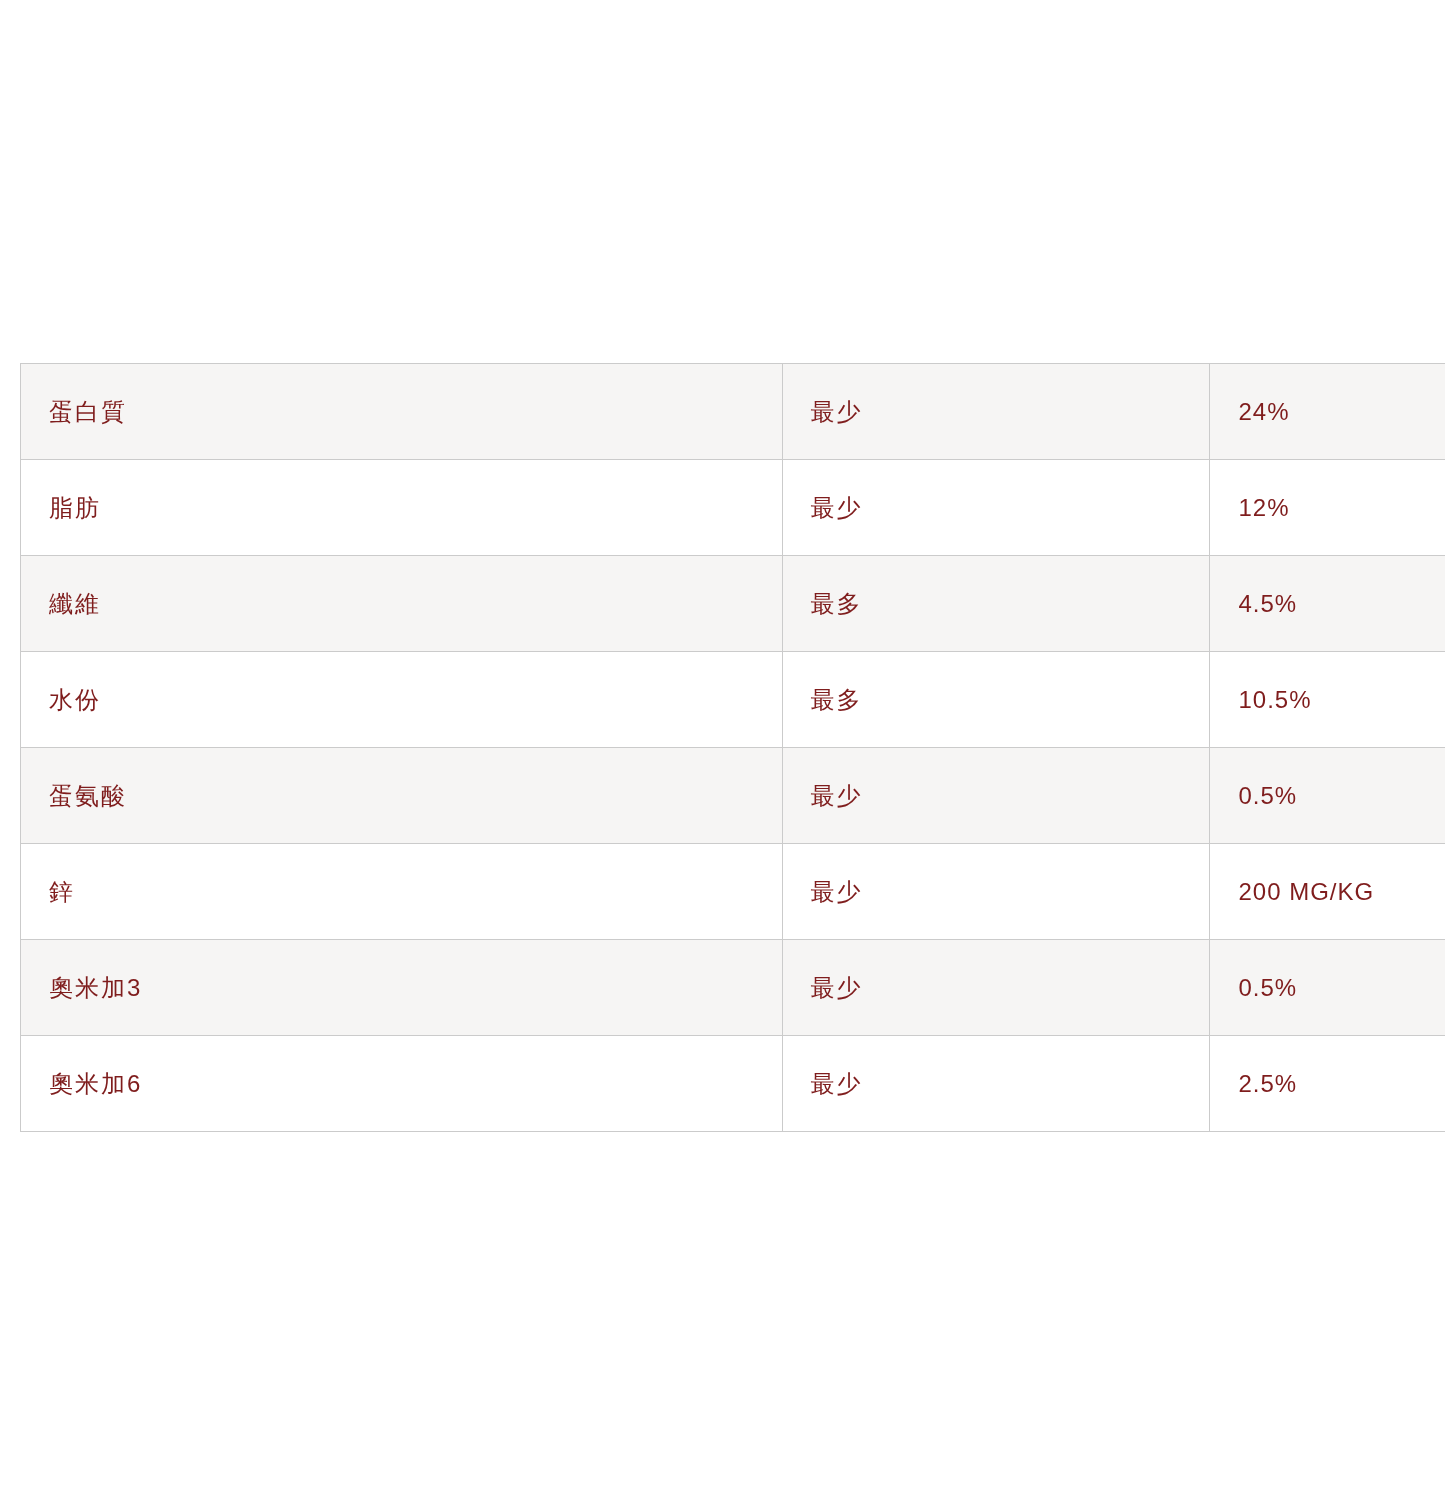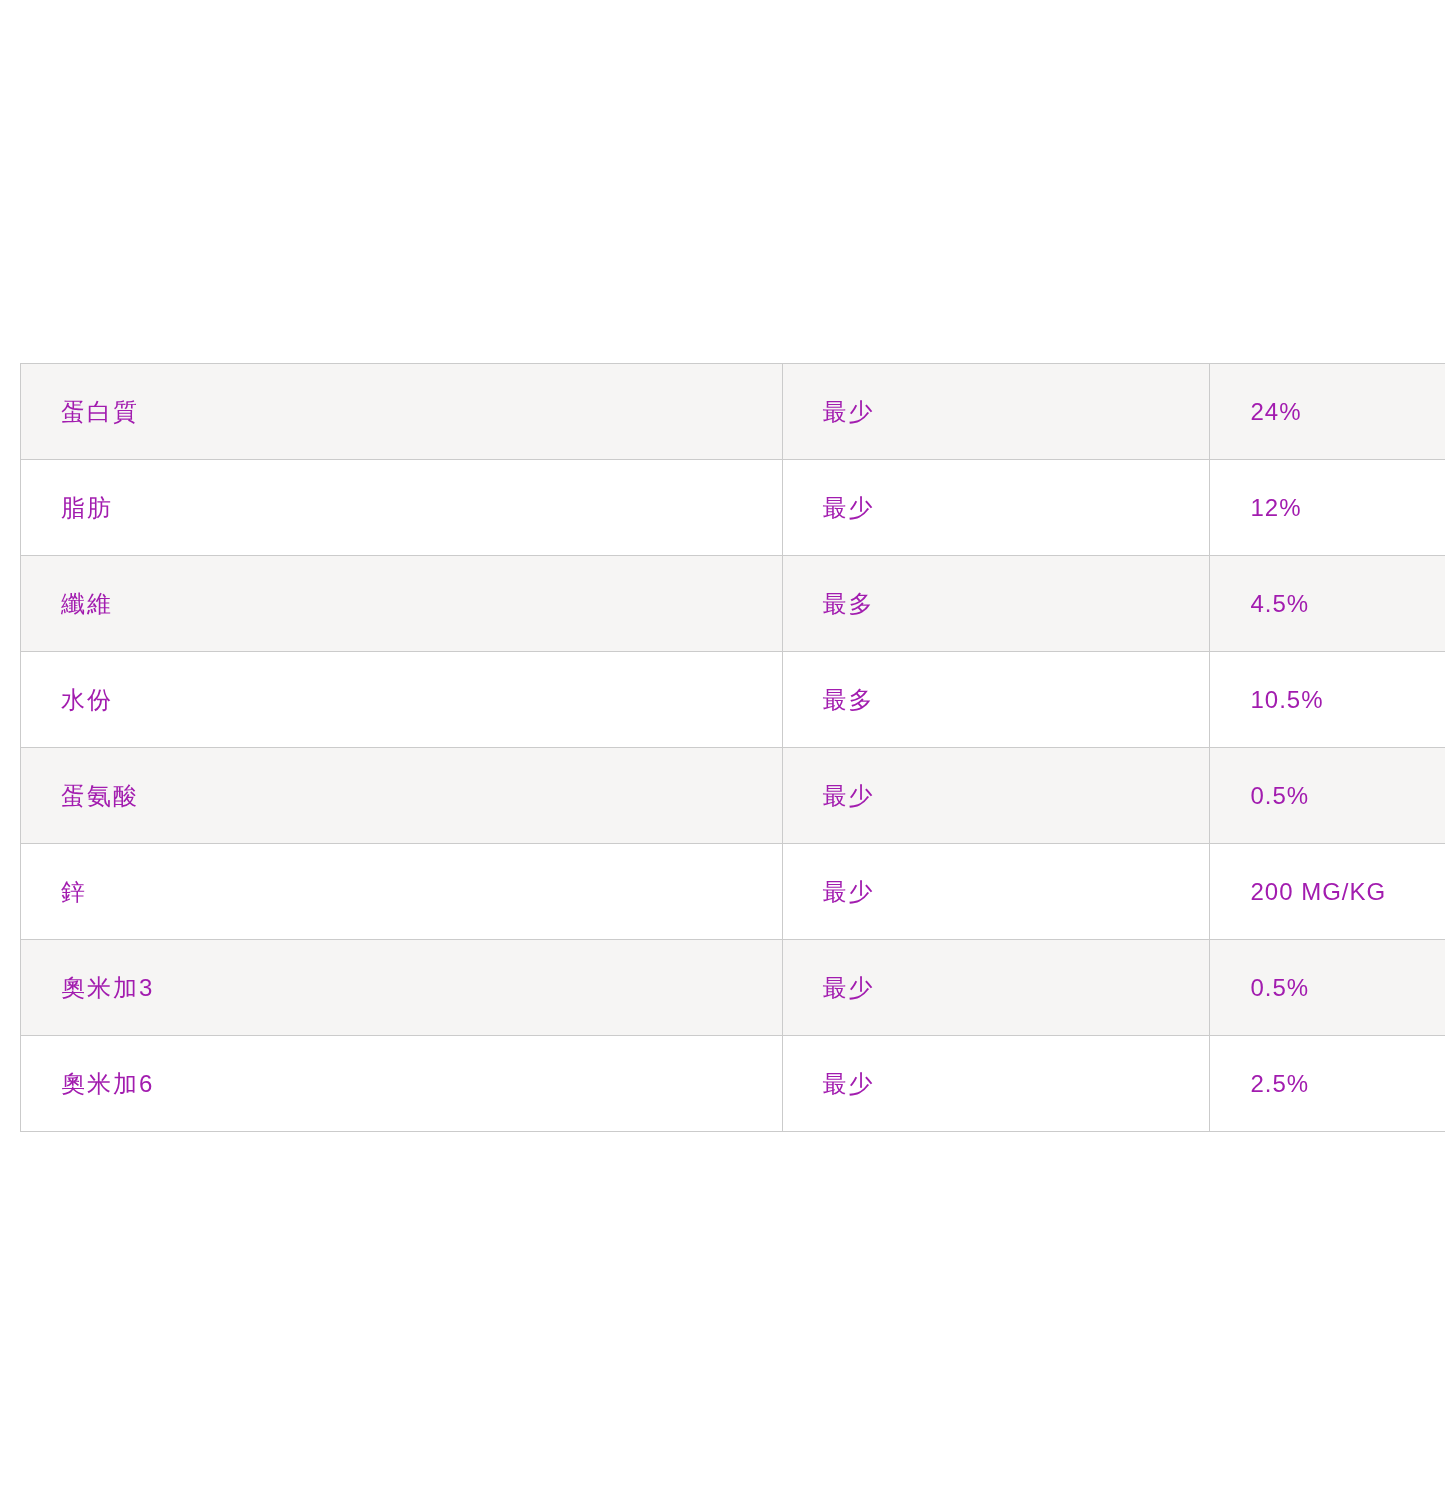--- a/index.html
+++ b/index.html
@@ -20,23 +20,23 @@
     left: 20px;
     top: 363px;
     width: 1520px; 
     border-collapse: collapse;
     table-layout: fixed;
   }
   .analysis-table td {
     border: 1px solid #cbcbcb;
     height: 96px;
     vertical-align: middle;
-    padding: 0 10px 0 40px;
+    padding: 0 10px 0 28px;
     font-size: 24px;
-    color: #a21caf;
+    color: #7f1d1d;
     letter-spacing: 2px;
     white-space: nowrap;
     overflow: hidden;
   }
   .analysis-table td.col-nutrient  { width: 728px; }
   .analysis-table td.col-qualifier { width: 409px; font-family: Liberation Mono, monospace; }
   .analysis-table td.col-value     { width: 315px; letter-spacing: 1px; }
   .analysis-table tr:nth-child(odd) td  { background: #f6f5f4; }
   .analysis-table tr:nth-child(even) td { background: #ffffff; }
 </style>

